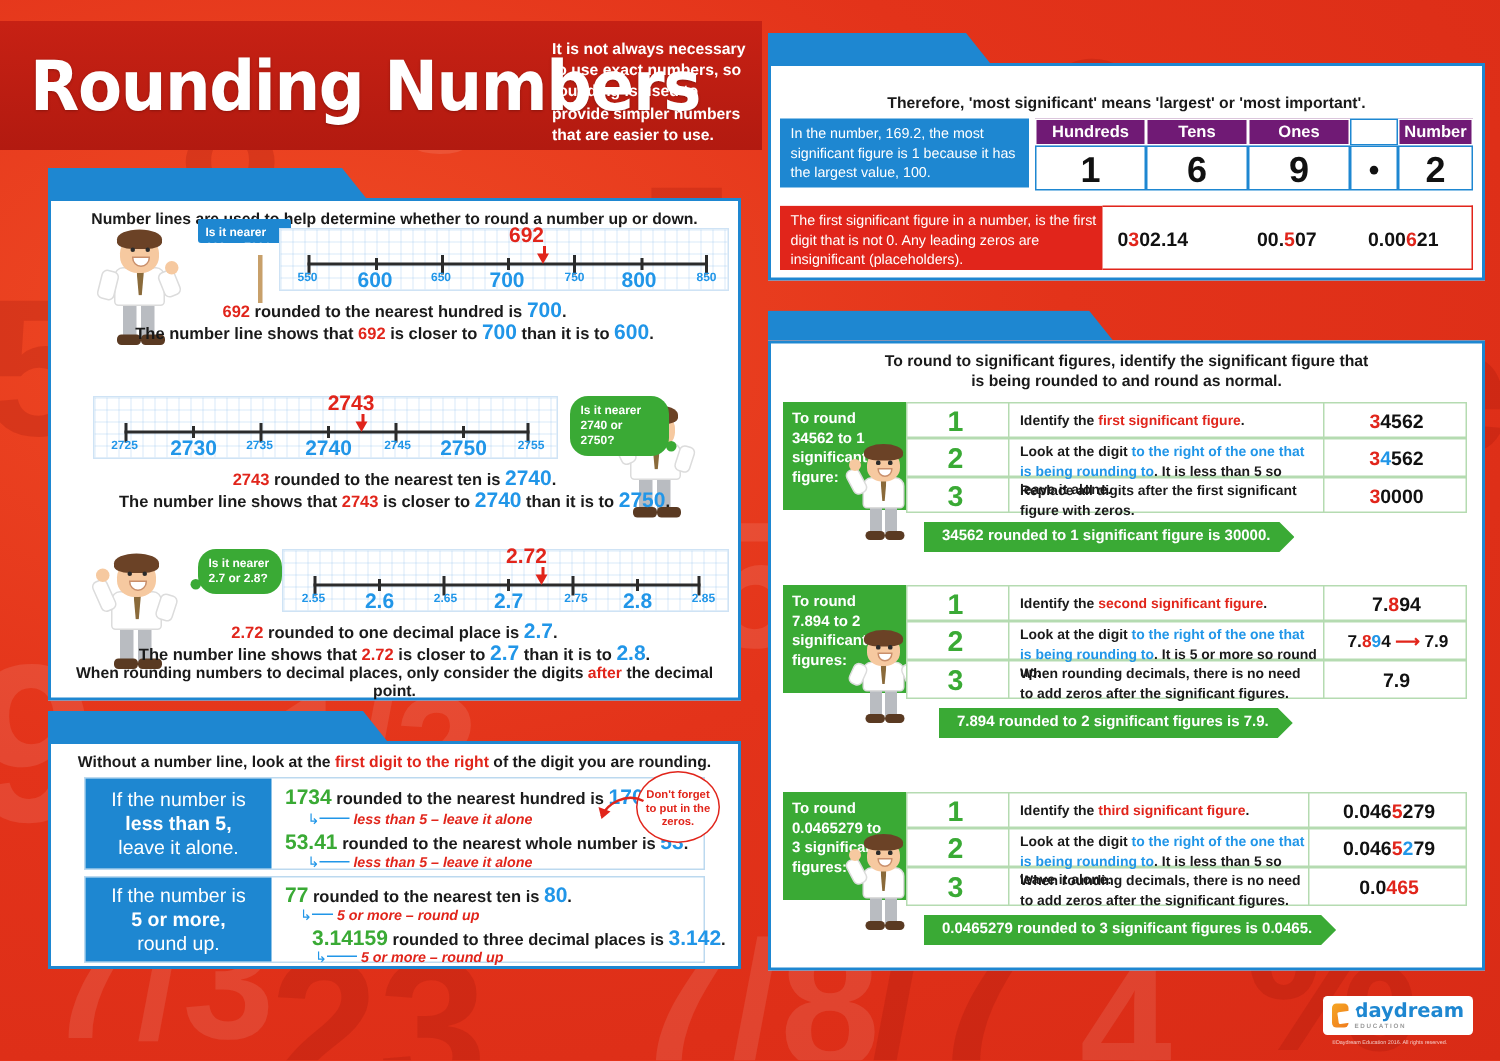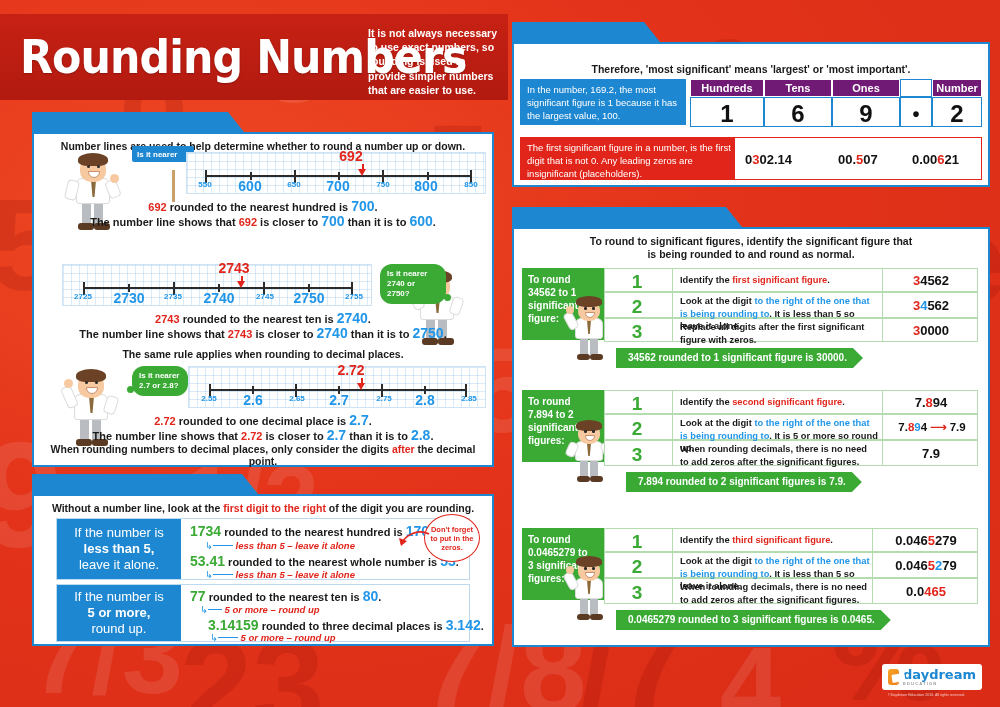--- a/index.html
+++ b/index.html
@@ -330,21 +330,20 @@
   </div>
   <div class="bub-green" style="left:380px; top:264px; width:66px;">Is it nearer 2740 or 2750?</div>
 
   <div class="t c" style="left:40px; top:310px; width:446px; font-size:11px;">
     <span class="b red">2743</span><span class="b blk"> rounded to the nearest ten is </span><span class="b blue" style="font-size:14px;">2740</span><span class="b blk">.</span>
   </div>
   <div class="t c" style="left:40px; top:325px; width:446px; font-size:11px;">
     <span class="b blk">The number line shows that </span><span class="b red">2743</span><span class="b blk"> is closer to </span><span class="b blue" style="font-size:14px;">2740</span><span class="b blk"> than it is to </span><span class="b blue" style="font-size:14px;">2750</span><span class="b blk">.</span>
   </div>
 
-  <div class="t c b blk" style="left:40px; top:348px; width:446px; font-size:10.5px;">The same rule applies when rounding to decimal places.</div>
 
   <div class="person" style="left:62px; top:368px; width:62px; height:78px;">
     <div class="p-leg" style="left:18px; top:48px; width:9px; height:26px;"></div>
     <div class="p-leg" style="left:30px; top:48px; width:9px; height:26px;"></div>
     <div class="p-shoe" style="left:14px; top:71px; width:16px; height:7px;"></div>
     <div class="p-shoe" style="left:30px; top:71px; width:16px; height:7px;"></div>
     <div class="p-body" style="left:12px; top:26px; width:34px; height:26px;"></div>
     <div class="p-tie" style="left:27px; top:28px; width:5px; height:17px; clip-path:polygon(0 0,100% 0,70% 100%,30% 100%);"></div>
     <div class="p-arm" style="left:2px; top:18px; width:11px; height:22px; transform:rotate(-24deg);"></div>
     <div class="p-arm" style="left:43px; top:28px; width:12px; height:18px; transform:rotate(18deg);"></div>

